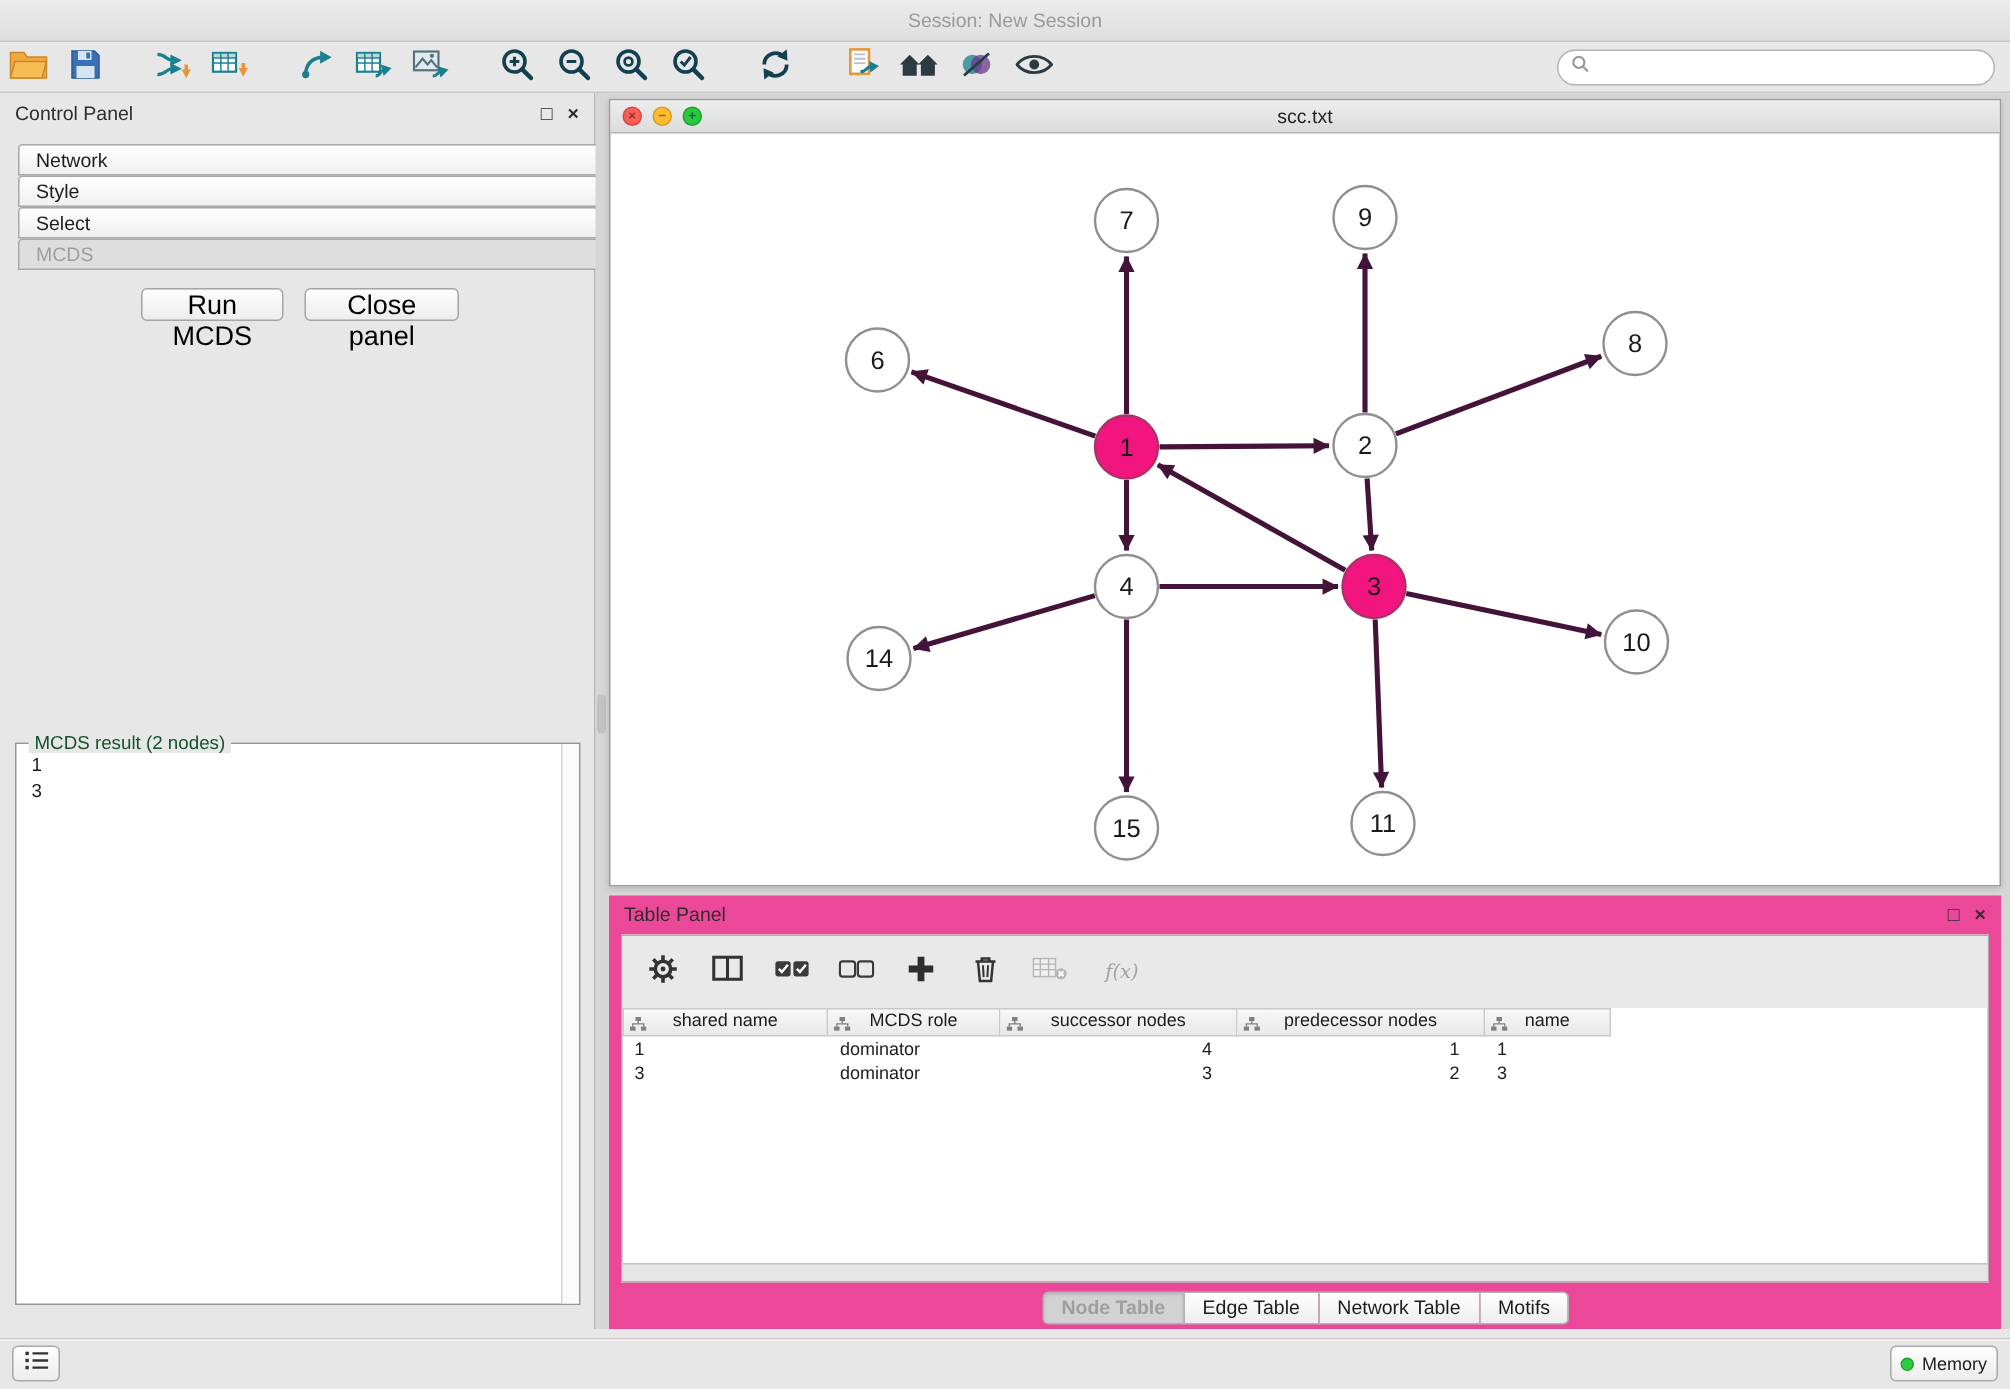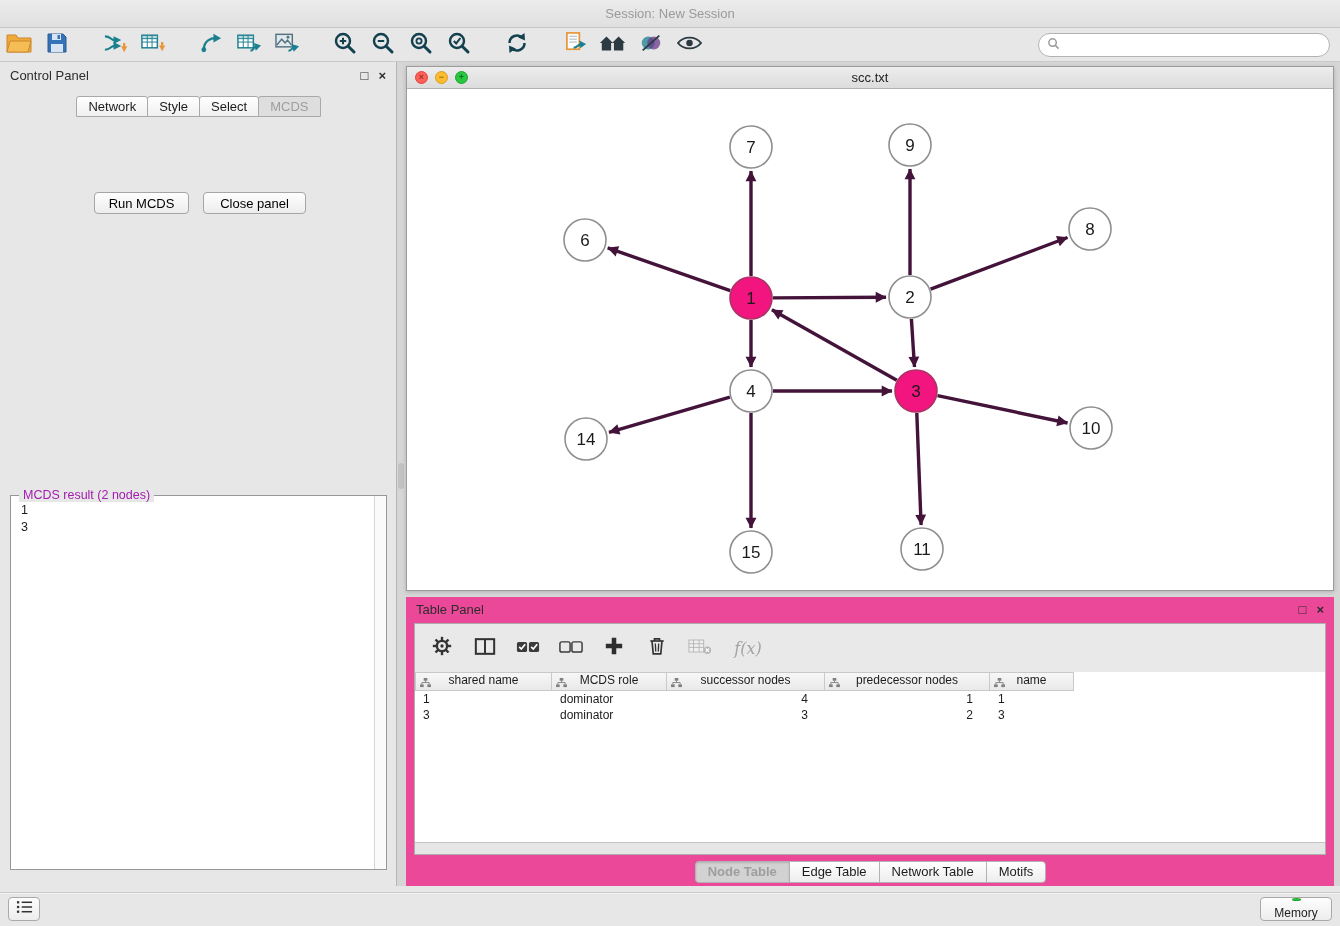--- a/index.html
+++ b/index.html
@@ -19,36 +19,36 @@
   .search-box { position:absolute; right:10px; top:4px; width:292px; height:24px;
     background:#fff; border:1px solid #b3b3b3; border-radius:12px; display:flex; align-items:center; padding:0 8px; }
   .search-box input { border:none; outline:none; flex:1; font-size:12px; margin-left:5px; background:transparent; font-family:"Liberation Sans",sans-serif; }
 
   
   .control-panel { position:absolute; left:0; top:62px; width:397px; height:824px;
     background:#e7e7e7; border-right:1px solid #b5b5b5; }
   .panel-header { height:26px; display:flex; align-items:center; padding:0 10px; font-size:13px; color:#2d2d2d; }
   .panel-header .spacer { flex:1; }
   .win-glyph { font-size:13px; color:#2d2d2d; margin-left:10px; cursor:default; font-weight:bold; }
-  .cp-tabs { position:absolute; top:34px; left:0; width:100%; display:flex; justify-content:center; }
+  .cp-tabs { position:absolute; top:34px; left:12px; width:100%; display:flex; justify-content:center;flex-direction:column; }
   .cp-tab { height:21px; line-height:19px; padding:0 11px; font-size:13px;
     border:1px solid #a9a9a9; margin-right:-1px; border-radius:3px 3px 0 0;
     background:linear-gradient(#ffffff,#f0f0f0); color:#1c1c1c; }
   .cp-tab.active { background:#dedede; color:#9e9e9e; }
   .opt-label { position:absolute; top:74px; left:0; width:100%; text-align:center; font-size:13px; }
   .dropdown { position:absolute; top:96px; left:44px; width:310px; height:23px;
     background:#fff; border:1px solid #a6a6a6; border-radius:4px; display:flex; align-items:center; padding:0 4px 0 10px; font-size:13px; }
   .dropdown .dd-label { flex:1; }
   .btn { position:absolute; height:22px; background:linear-gradient(#fefefe,#ededed);
-    border:1px solid #a6a6a6; border-radius:4px; font-size:13px; font-family:"Liberation Sans",sans-serif; padding:0 12px; }
+    border:1px solid #a6a6a6; border-radius:4px; font-size:18px; font-family:"Liberation Sans",sans-serif; padding:0 12px; }
   .btn-run { top:130px; left:94px; width:95px; }
   .btn-close { top:130px; left:203px; width:103px; }
   .result-box { position:absolute; left:10px; top:433px; width:377px; height:375px;
     background:#fff; border:1px solid #979797; }
-  .result-box .box-label { position:absolute; top:-8px; left:8px; background:#e7e7e7; padding:0 4px; font-size:12.5px; color:#a21caf; }
+  .result-box .box-label { position:absolute; top:-8px; left:8px; background:#e7e7e7; padding:0 4px; font-size:12.5px; color:#14532d; }
   .result-lines { padding:6px 0 0 10px; font-size:12.5px; line-height:17px; }
   .result-vscroll { position:absolute; top:0; right:0; width:12px; height:100%; background:#fafafa; border-left:1px solid #d6d6d6; }
 
   
   .workspace { position:absolute; left:397px; top:62px; width:943px; height:824px; background:#d6d6d6; }
   .splitter-handle { position:absolute; left:1px; top:401px; width:6px; height:26px; background:#c2c2c2; border-radius:3px; }
 
   
   .net-window { position:absolute; left:9px; top:4px; width:928px; height:525px;
     background:#fff; border:1px solid #9c9c9c; box-shadow:0 1px 4px rgba(0,0,0,0.18); }
@@ -61,21 +61,21 @@
   .light.red { background:#ff5f57; border:1px solid #e0443e; }
   .light.yellow { background:#febc2e; border:1px solid #d89c21; }
   .light.green { background:#28c840; border:1px solid #1da32f; }
   .net-canvas { width:926px; height:501px; display:block; }
 
   
   .table-panel { position:absolute; left:9px; top:535px; width:928px; height:289px; background:#ec4899; }
   .tp-inner { position:absolute; left:8px; top:26px; width:912px; height:232px; background:#fff; border:1px solid #adadad; }
   .tp-toolbar { height:48px; background:#e9e9e9; display:flex; align-items:center; padding-left:14px; gap:17px; }
   .tp-toolbar .tpbtn { width:26px; height:26px; display:flex; align-items:center; justify-content:center; }
-  .fx-label { font-size:16px; font-style:italic; font-family:"DejaVu Serif",serif; color:#a3a3a3; }
+  .fx-label { font-size:13px; font-style:italic; font-family:"DejaVu Serif",serif; color:#a3a3a3; }
   .tbl-head { display:flex; }
   .th { position:relative; height:19px; background:linear-gradient(#f7f7f7,#e9e9e9);
     border:1px solid #c9c9c9; border-left:none; display:flex; justify-content:center; font-size:12px; color:#1c1c1c; }
   .th:first-child { border-left:1px solid #c9c9c9; }
   .th .tree-icon { position:absolute; left:4px; top:4px; }
   .tr { display:flex; height:16px; }
   .td { font-size:12px; line-height:16px; border-right:1px solid transparent; overflow:hidden; white-space:nowrap; }
   .td.left { padding-left:8px; text-align:left; }
   .td.right { padding-right:16px; text-align:right; }
   .tbl-hscroll { position:absolute; left:0; bottom:0; width:100%; height:12px; background:#e6e6e6; border-top:1px solid #c4c4c4; }
@@ -85,21 +85,21 @@
   .bt-tab:first-child { border-radius:4px 0 0 4px; }
   .bt-tab:last-child { border-radius:0 4px 4px 0; }
   .bt-tab.active { background:#d2d2d2; color:#9e9e9e; box-shadow:inset 0 1px 2px rgba(0,0,0,0.15);font-weight:bold; }
 
   
   .statusbar { position:absolute; left:0; top:886px; width:1340px; height:40px; background:#e7e7e7; }
   .statusbar::before { content:''; position:absolute; top:6px; left:0; right:0; border-top:1px solid #c9c9c9; border-bottom:1px solid #f4f4f4; }
   .sb-btn { position:absolute; top:11px; height:24px; background:linear-gradient(#fdfdfd,#ededed);
     border:1px solid #a9a9a9; border-radius:4px; display:flex; align-items:center; justify-content:center; }
   .sb-list { left:8px; width:32px; }
-  .sb-memory { right:8px; width:72px; gap:5px; font-size:12px;flex-direction:column; }
+  .sb-memory { right:8px; width:72px; gap:5px; font-size:12px; }
   .mem-dot { width:9px; height:9px; border-radius:50%; background:#2ecc40; border:1px solid #1da32f; }
 </style>
 </head>
 <body>
 
 <div class="titlebar">
   <span>Session: New Session</span>
 </div>
 
 <div class="main-toolbar">

